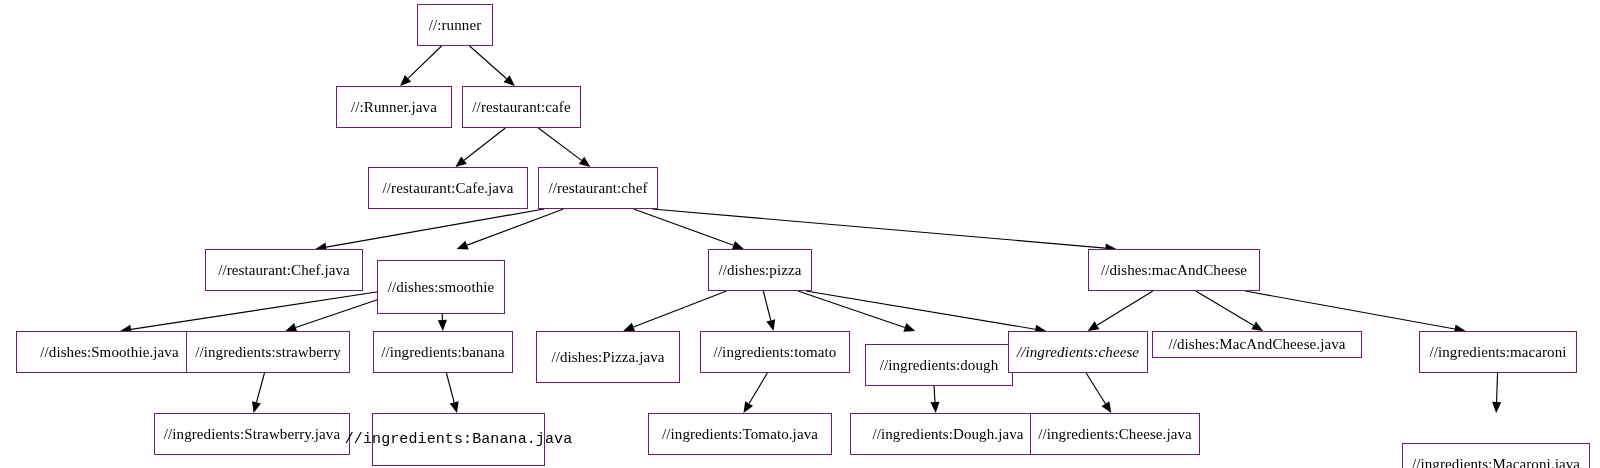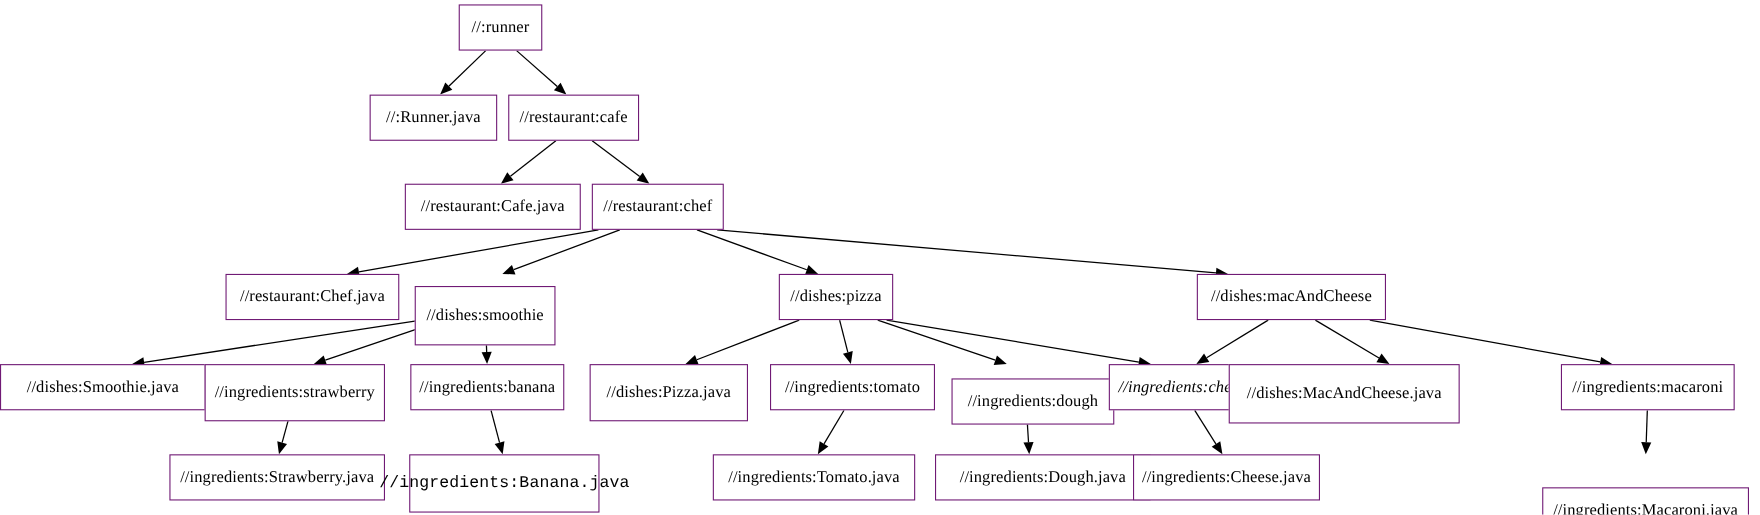--- a/index.html
+++ b/index.html
@@ -166,42 +166,42 @@
       </div>
       <div class="graph-node" style="left: 377px; top: 260px; width: 128px; height: 54px;">
         <span class="node-label">//dishes:smoothie</span>
       </div>
       <div class="graph-node" style="left: 708px; top: 249px; width: 104px; height: 42px;">
         <span class="node-label">//dishes:pizza</span>
       </div>
       <div class="graph-node" style="left: 1088px; top: 249px; width: 172px; height: 42px;">
         <span class="node-label">//dishes:macAndCheese</span>
       </div>
-      <div class="graph-node" style="left: 0; top: 331px; width: 187px; height: 42px;">
+      <div class="graph-node" style="left: 16px; top: 331px; width: 187px; height: 42px;">
         <span class="node-label">//dishes:Smoothie.java</span>
       </div>
-      <div class="graph-node" style="left: 186px; top: 331px; width: 164px; height: 52px;">
+      <div class="graph-node" style="left: 186px; top: 331px; width: 164px; height: 42px;">
         <span class="node-label">//ingredients:strawberry</span>
       </div>
       <div class="graph-node" style="left: 373px; top: 331px; width: 140px; height: 42px;">
         <span class="node-label">//ingredients:banana</span>
       </div>
       <div class="graph-node" style="left: 536px; top: 331px; width: 144px; height: 52px;">
         <span class="node-label">//dishes:Pizza.java</span>
       </div>
       <div class="graph-node" style="left: 700px; top: 331px; width: 150px; height: 42px;">
         <span class="node-label">//ingredients:tomato</span>
       </div>
       <div class="graph-node" style="left: 865px; top: 314px; width: 148px; height: 42px; margin-top: 30px;">
         <span class="node-label">//ingredients:dough</span>
       </div>
       <div class="graph-node" style="left: 1008px; top: 331px; width: 140px; height: 42px; font-style: italic;">
         <span class="node-label">//ingredients:cheese</span>
       </div>
-      <div class="graph-node" style="left: 1117px; top: 331px; width: 210px; height: 54px;">
+      <div class="graph-node" style="left: 1152px; top: 331px; width: 210px; height: 27px;">
         <span class="node-label">//dishes:MacAndCheese.java</span>
       </div>
       <div class="graph-node" style="left: 1419px; top: 331px; width: 158px; height: 42px;">
         <span class="node-label">//ingredients:macaroni</span>
       </div>
       <div class="graph-node" style="left: 154px; top: 413px; width: 196px; height: 42px;">
         <span class="node-label">//ingredients:Strawberry.java</span>
       </div>
       <div class="graph-node" style="left: 372px; top: 413px; width: 173px; height: 53px; font-family: Liberation Mono, monospace;">
         <span class="node-label">//ingredients:Banana.java</span>

